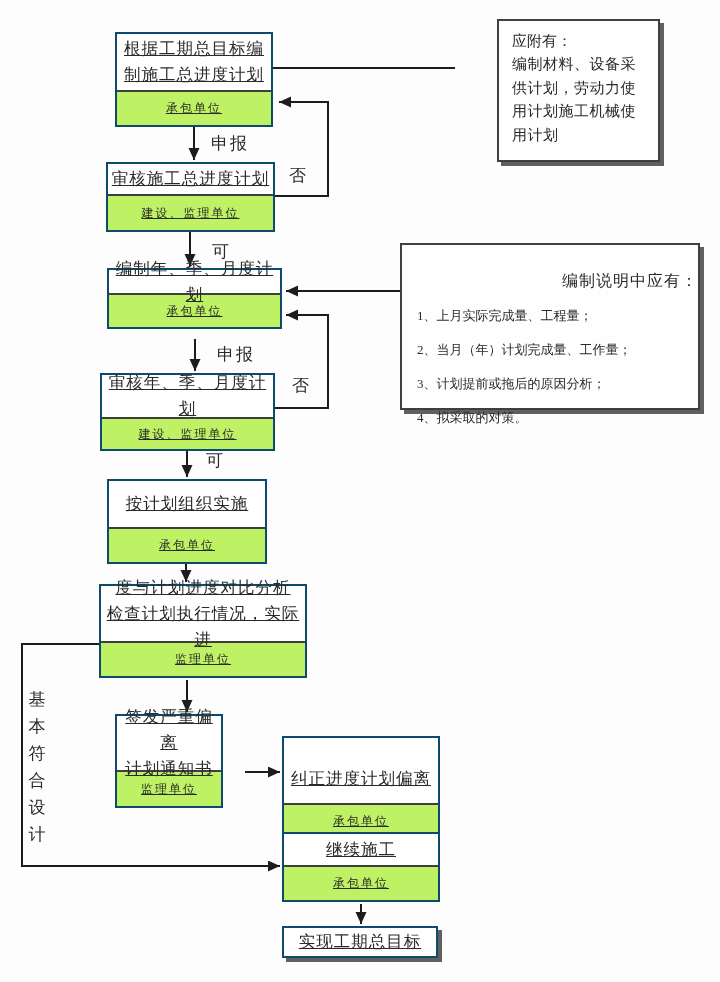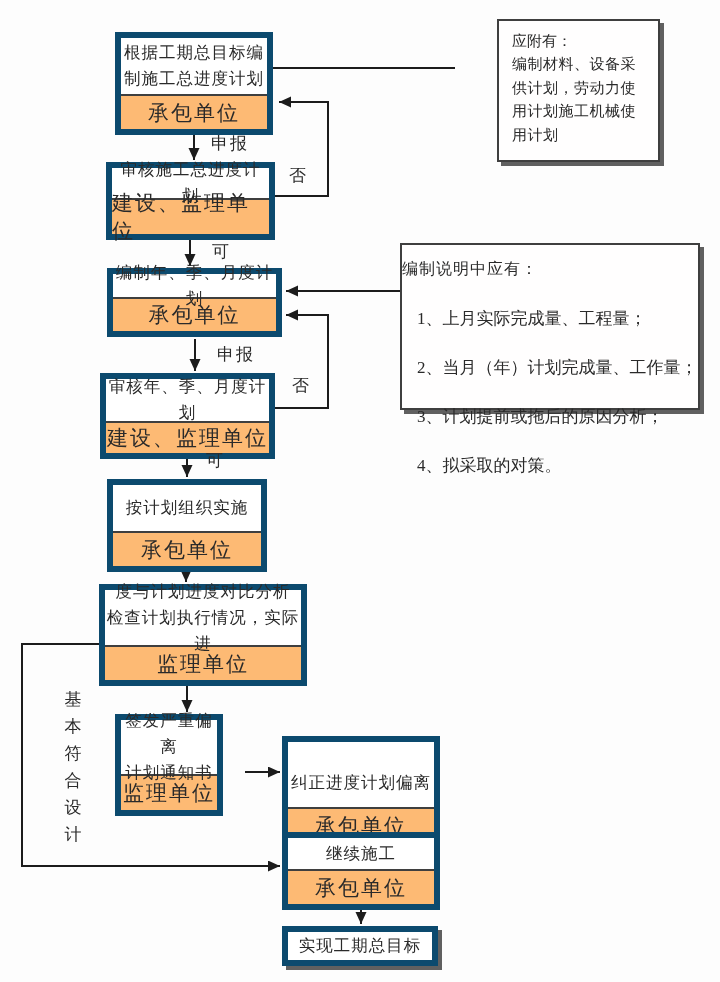--- a/index.html
+++ b/index.html
@@ -6,45 +6,45 @@
   body { background:#fdfdfd; }
   .stage {
     position:relative; width:720px; height:982px; overflow:hidden;
     background:#fdfdfd; color:#2a2a2a;
     font-family:"Liberation Serif","DejaVu Serif",serif;
   }
   .lines { position:absolute; left:0; top:0; width:720px; height:982px; pointer-events:none; }
   .lines path { stroke:#1c1c1c; stroke-width:2; fill:none; }
   .fbox {
     position:absolute; box-sizing:border-box;
-    border:6px solid #0c4a6e; background:#ffffff;
+    border:2px solid #0c4a6e; background:#ffffff;text-decoration:underline;
   }
   .ft {
     display:flex; align-items:center; justify-content:center;
     text-align:center; font-size:16.5px; line-height:26px; letter-spacing:1px;
   }
   .fa {
     display:flex; align-items:center; justify-content:center;
-    border-top:2px solid #3f3f3f; background:#fdba74;
-    text-align:left; font-size:21px; letter-spacing:2px;
+    border-top:2px solid #3f3f3f; background:#bef264;
+    text-align:left; font-size:12px; letter-spacing:2px;
   }
   .shadowed { box-shadow:4px 4px 0 0 #606060; }
   .elabel {
     position:absolute; font-size:17px; letter-spacing:2px; white-space:nowrap;
   }
   .vlabel {
     position:absolute; width:24px; font-size:17px; line-height:27px;
-    word-break:break-all; text-align:center;margin-left:36px;
+    word-break:break-all; text-align:center;
   }
   .note { position:absolute; box-sizing:border-box; border:2px solid #3f3f3f; background:#fffefe; }
   .note1-header { padding:9px 8px 0 13px; font-size:15px; line-height:23px; }
   .note1-body { padding:0 8px 0 13px; font-size:15px; line-height:23.5px; letter-spacing:0.5px; }
-  .note2-header { padding-top:12px; text-align:left; font-size:16px; line-height:24px; letter-spacing:1px; }
+  .note2-header { padding-top:24px; text-align:right; font-size:16px; line-height:24px; letter-spacing:1px; }
   .note2-items { padding:6px 4px 0 15px; }
-  .note2-item { font-size:17px; line-height:34px; white-space:nowrap;margin-top:15px; }
+  .note2-item { font-size:13px; line-height:34px; white-space:nowrap; }
   .tl { display:block; }
 </style>
 </head>
 <body>
 
 <div class="stage">
 
   <svg class="lines" viewBox="0 0 720 982" xmlns="http://www.w3.org/2000/svg">
     <defs>
       <marker id="ah" markerUnits="userSpaceOnUse" markerWidth="13" markerHeight="12" refX="12" refY="5.5" orient="auto">

